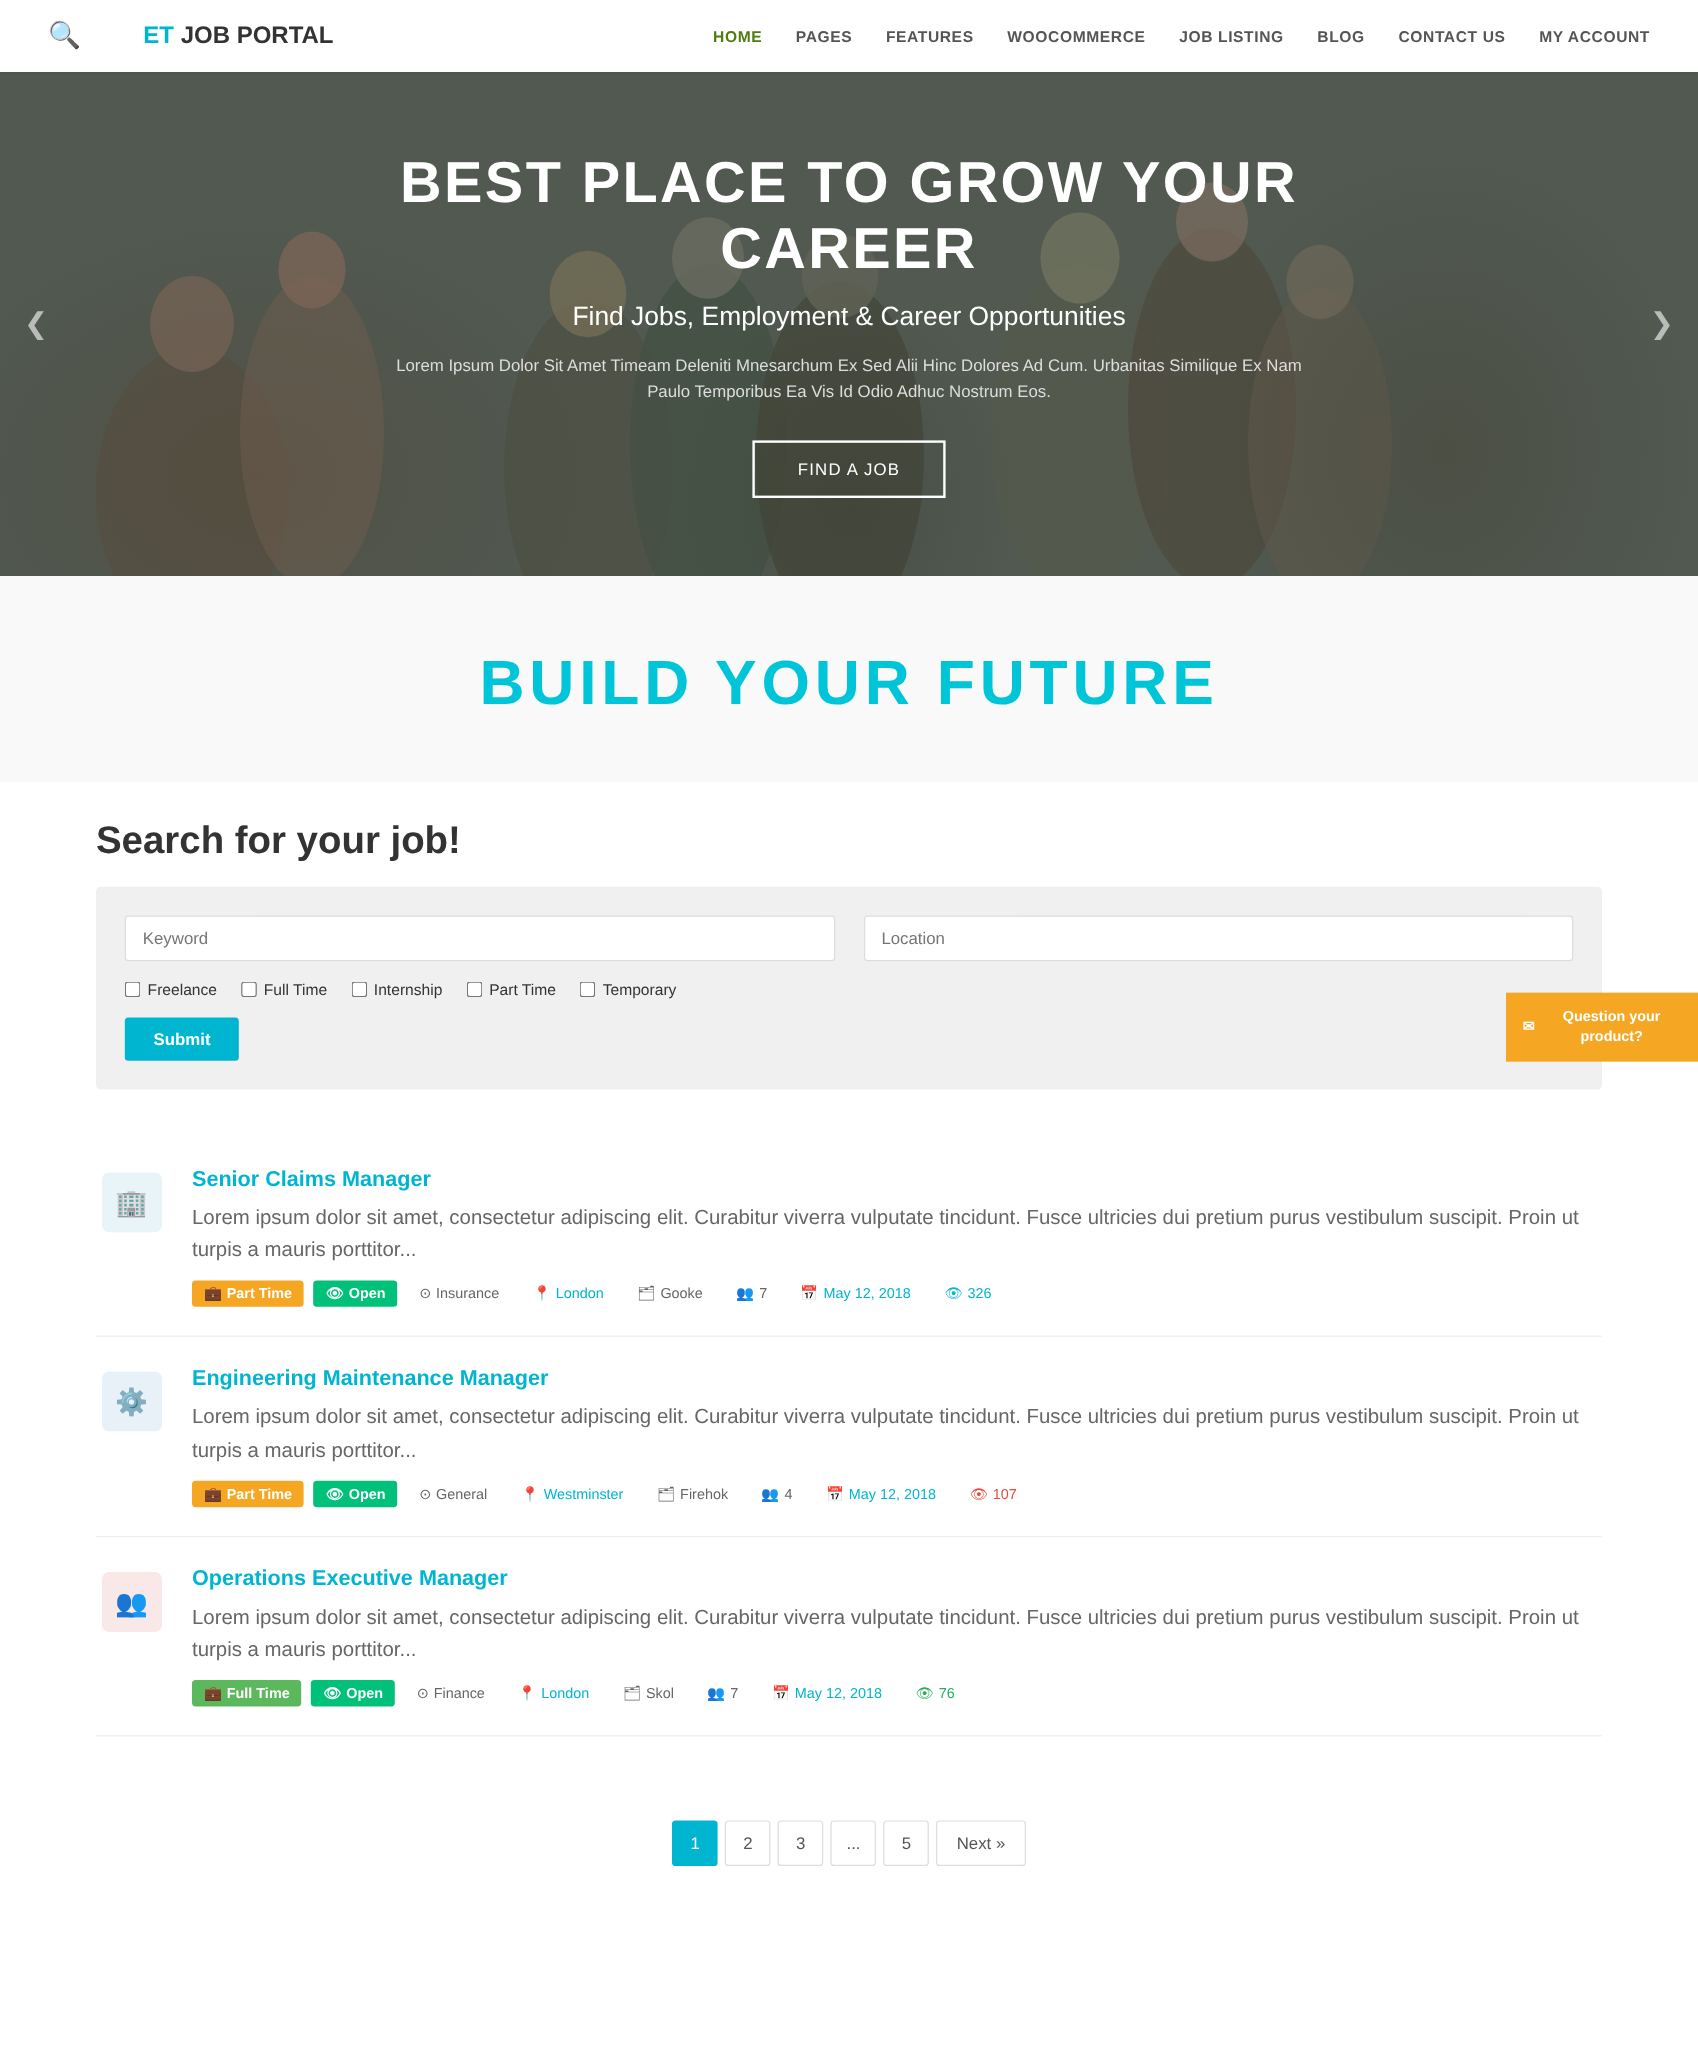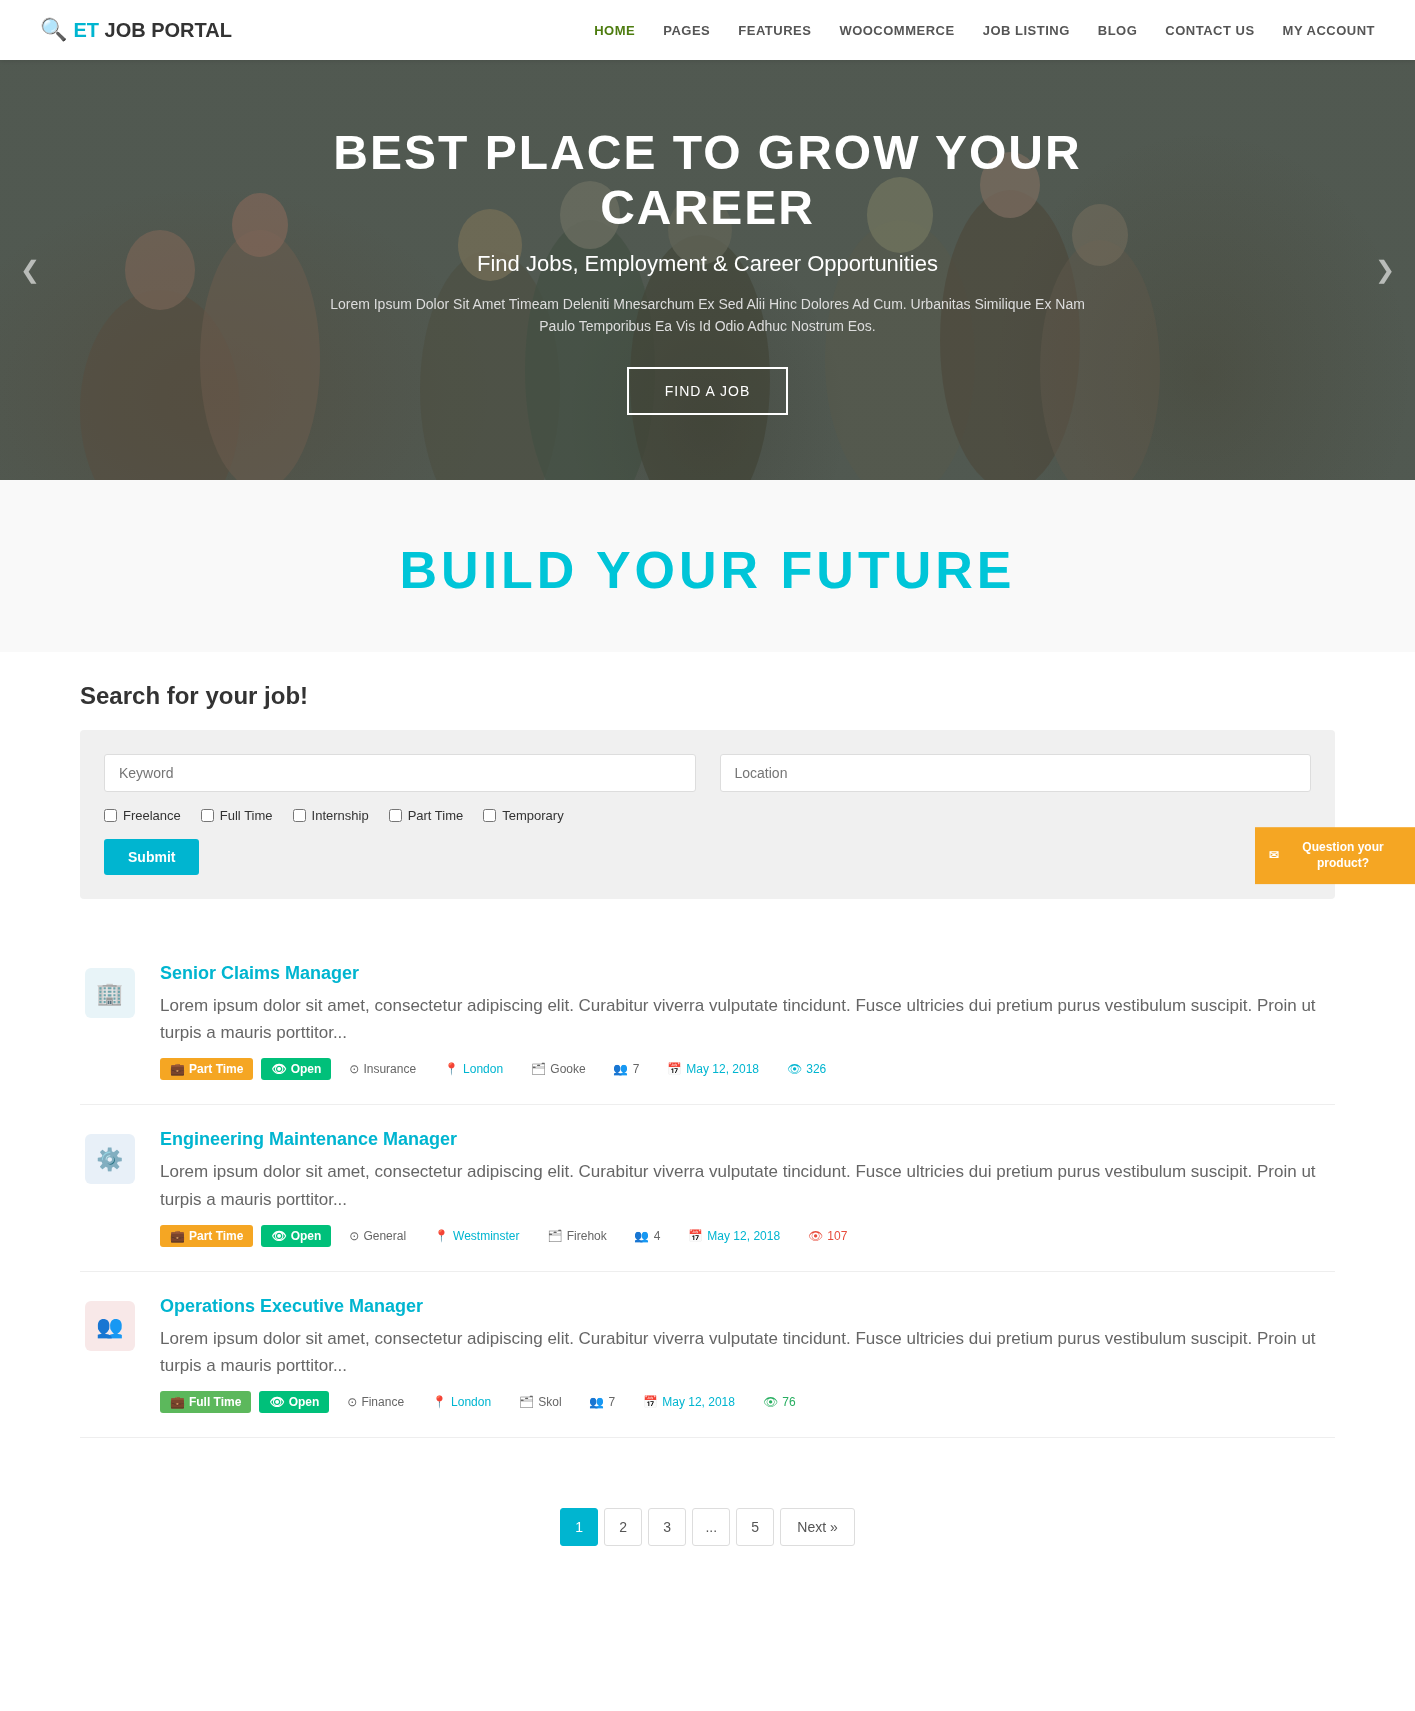--- a/index.html
+++ b/index.html
@@ -6,21 +6,21 @@
     body { font-family: Arial, sans-serif; font-size: 14px; color: #333; background: #fff; width: 1415px; }
 
     
     nav {
       display: flex; align-items: center; justify-content: space-between;
       padding: 0 40px; height: 60px; background: #fff;
       box-shadow: 0 1px 4px rgba(0,0,0,0.1); position: relative; z-index: 10;
     }
     .logo { display: flex; align-items: center; gap: 6px; font-size: 20px; font-weight: bold; }
     .logo-icon { color: #00b5d0; font-size: 22px; }
-    .logo-et { color: #00b5d0; }
+    .logo-et { color: #00b5d0; margin-left: 46px; }
     .logo-rest { color: #333; }
     .nav-links { display: flex; gap: 28px; }
     .nav-links a { text-decoration: none; font-size: 13px; font-weight: 600; color: #555; letter-spacing: 0.5px; }
     .nav-links a.active { color: #4d7c0f; }
 
     
     .hero {
       position: relative; height: 420px; display: flex; align-items: center; justify-content: center;
       background: linear-gradient(rgba(0,0,0,0.45), rgba(0,0,0,0.45)),
         repeating-linear-gradient(90deg, #8a7a6a 0px, #8a7a6a 1px, transparent 1px, transparent 20px);
@@ -53,21 +53,21 @@
     
     .build-section {
       text-align: center; padding: 60px 40px 40px;
       background: #f9f9f9;
     }
     .build-title { font-size: 52px; font-weight: 900; color: #00c5d8; letter-spacing: 4px; text-transform: uppercase; margin-bottom: 12px; }
     .build-sub { font-style: italic; font-size: 16px; color: #777; }
 
     
     .search-section { padding: 30px 80px 40px; }
-    .search-section h2 { font-size: 24px; font-weight: 700; margin-bottom: 20px; }
+    .search-section h2 { font-size: 32px; font-weight: 700; margin-bottom: 20px; }
     .search-box {
       background: #f0f0f0; border-radius: 4px; padding: 24px;
     }
     .search-row { display: flex; gap: 24px; margin-bottom: 16px; }
     .search-input {
       flex: 1; padding: 10px 14px; border: 1px solid #ddd; border-radius: 3px;
       font-size: 14px; color: #aaa; background: #fff;
     }
     .checkbox-row { display: flex; align-items: center; gap: 20px; margin-bottom: 16px; flex-wrap: wrap; }
     .checkbox-item { display: flex; align-items: center; gap: 6px; font-size: 13px; cursor: pointer; }

